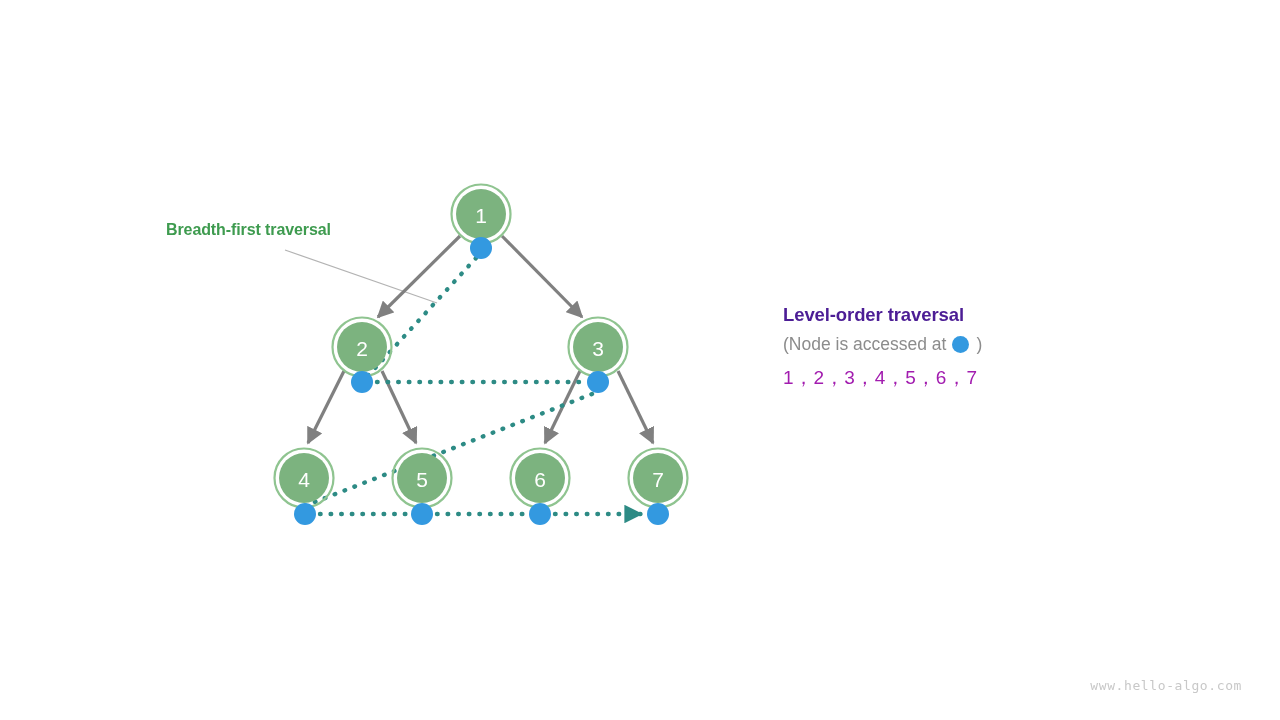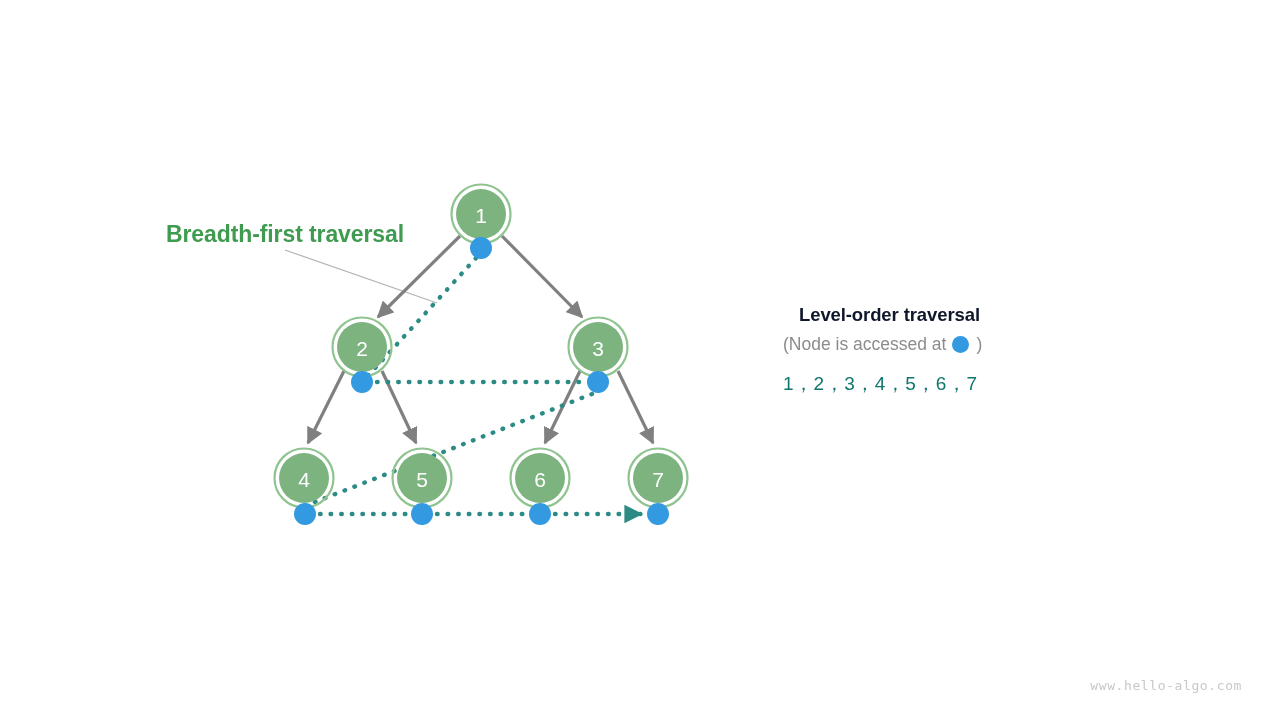--- a/index.html
+++ b/index.html
@@ -25,61 +25,61 @@
     font-size: 21px;
     fill: #ffffff;
     text-anchor: middle;
     dominant-baseline: central;
     font-weight: 400;
   }
   .bfs-caption {
     position: absolute;
     left: 166px;
     top: 221px;
-    font-size: 23px;
+    font-size: 16px;
     font-weight: bold;
     color: #3e9b4f;
     letter-spacing: -0.1px;
     white-space: nowrap;
   }
   .panel {
     position: absolute;
     left: 783px;
     top: 304px;
     width: 420px;
   }
   .panel-title {
     font-size: 18.5px;
     font-weight: bold;
-    color: #0f172a;
+    color: #4c1d95;
     letter-spacing: -0.1px;
-    margin: 0 0 8px 16px;
+    margin: 0 0 8px 0;
     white-space: nowrap;
   }
   .panel-note {
     font-size: 17.5px;
     color: #8c8c8c;
-    margin: 0 0 16px 0;
+    margin: 0 0 10px 0;
     white-space: nowrap;
     display: flex;
     align-items: center;
     gap: 0px;
   }
   .panel-note .dot-inline {
     display: inline-block;
     width: 17px;
     height: 17px;
     border-radius: 50%;
     background: #3399e0;
     margin: 0 7px 0 6px;
     vertical-align: middle;
   }
   .panel-seq {
     font-size: 19px;
-    color: #0f766e;
+    color: #a21caf;
     white-space: nowrap;
     letter-spacing: 0.5px;
     margin: 0;
   }
   .watermark {
     position: absolute;
     right: 38px;
     bottom: 27px;
     font-family: "DejaVu Sans Mono", "Liberation Mono", monospace;
     font-size: 13px;

